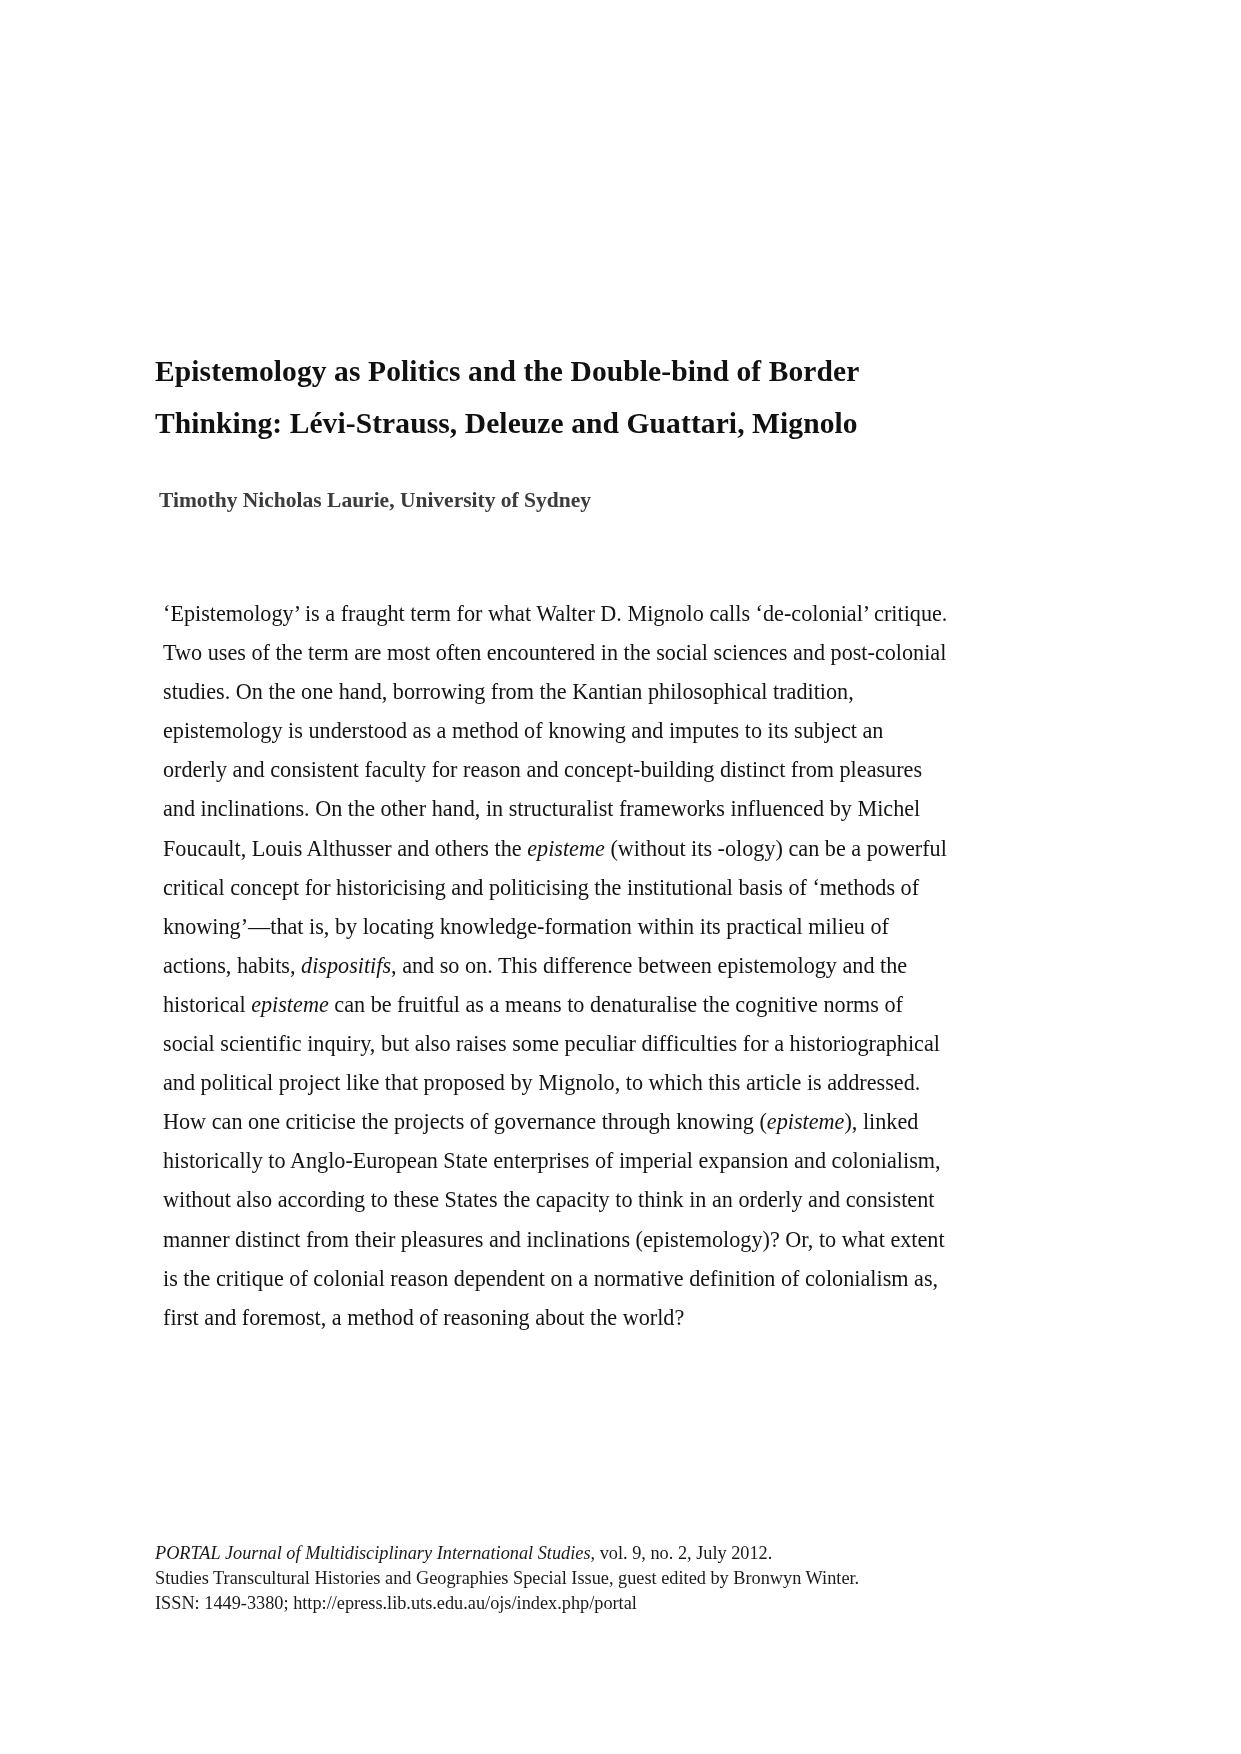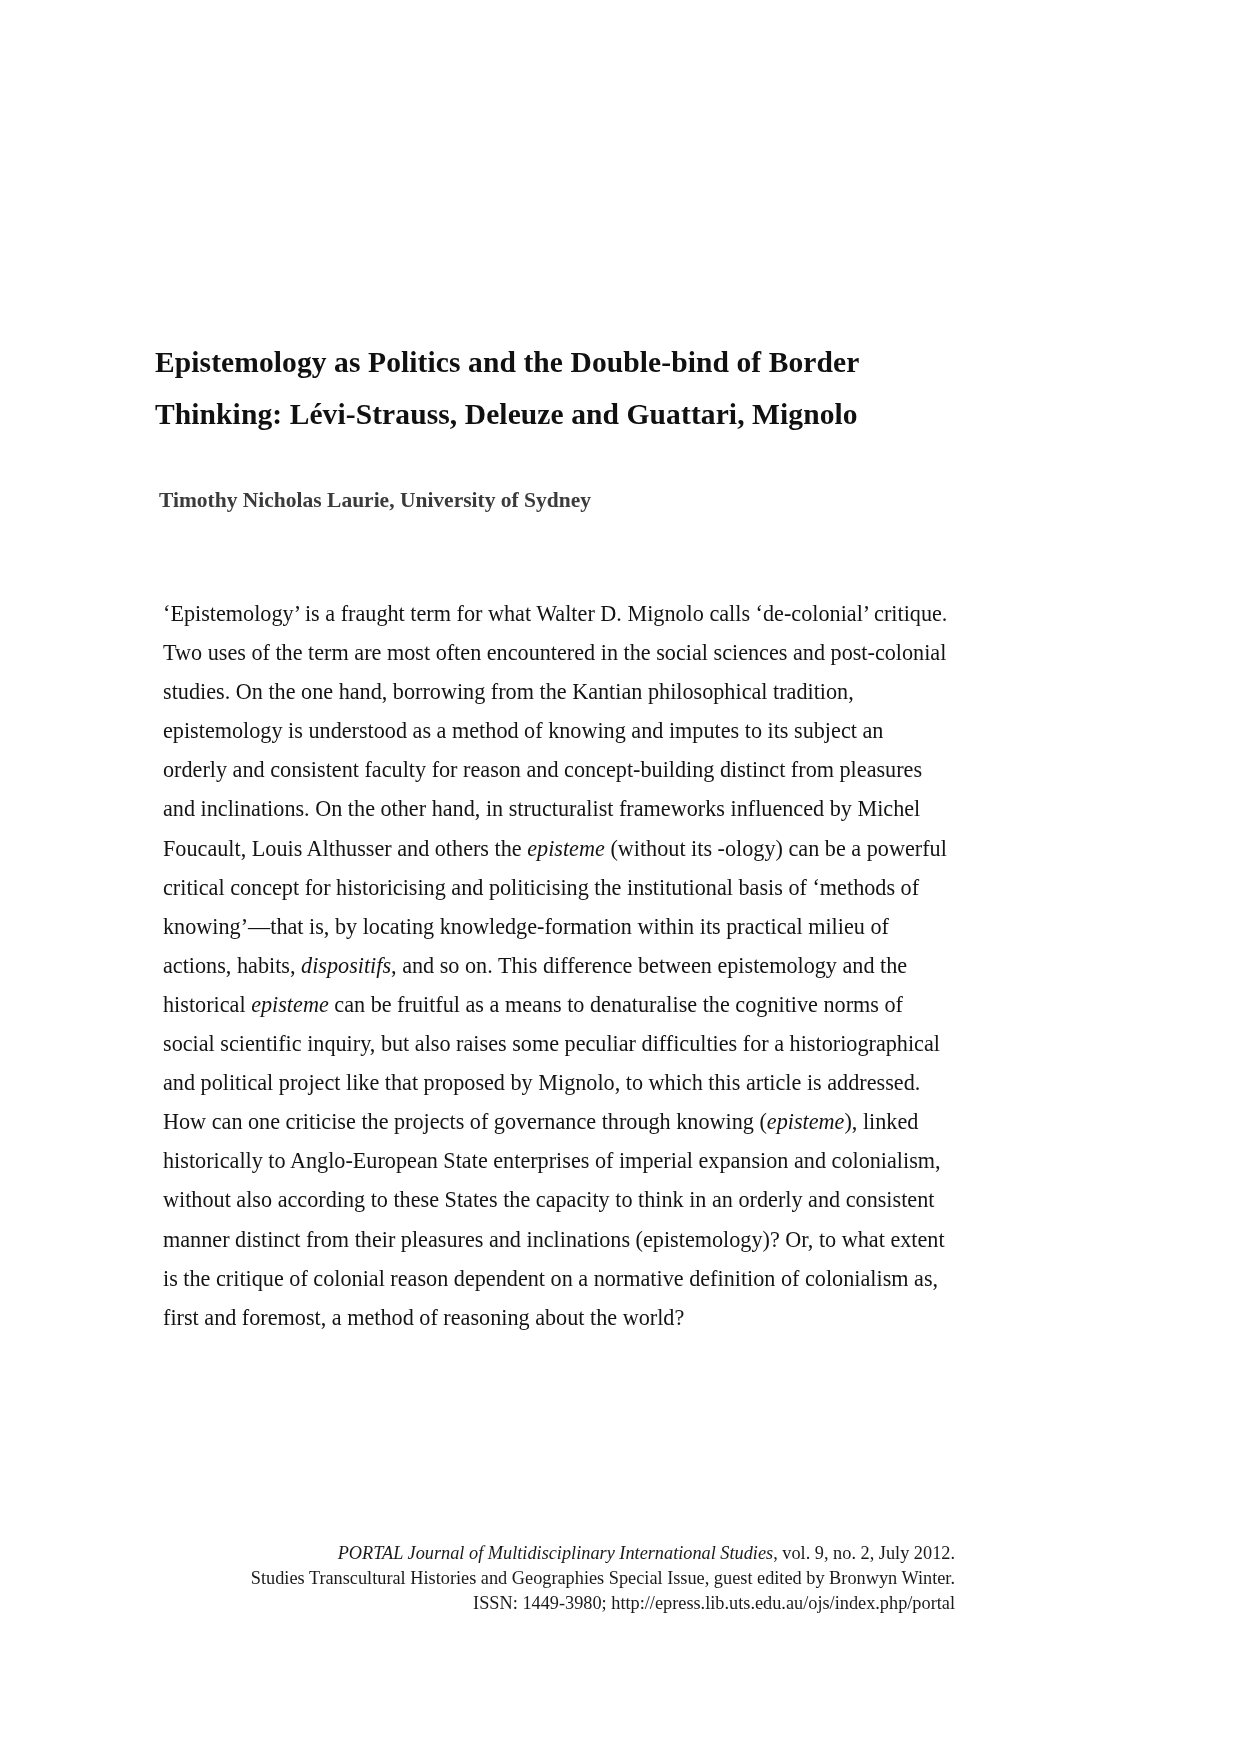--- a/index.html
+++ b/index.html
@@ -21,21 +21,21 @@
     position: absolute;
     left: 155px;
     top: 0;
     width: 806px;
     height: 100%;
   }
 
   
   .title-block {
     position: absolute;
-    top: 336px;
+    top: 345px;
     left: 0;
     width: 790px;
   }
   .doc-title {
     margin: 0;
     font-family: "Liberation Serif", "DejaVu Serif", serif;
     font-size: 29.5px;
     font-weight: bold;
     line-height: 52px;
     letter-spacing: 0.1px;
@@ -77,21 +77,20 @@
   .body-para em {
     font-style: italic;
   }
 
   
   .footer-block {
     position: absolute;
     top: 1541px;
     left: 0;
     width: 800px;
-    text-align: right;
   }
   .footer-line {
     margin: 0;
     font-size: 18.3px;
     line-height: 25.2px;
     color: #1a1a1a;
     white-space: nowrap;
   }
   .footer-line i {
     font-style: italic;
@@ -111,17 +110,17 @@
       <p class="byline">Timothy Nicholas Laurie, University of Sydney</p>
     </div>
 
     <div class="body-block">
       <p class="body-para"><span>‘Epistemology’ is a fraught term for what Walter D. Mignolo calls ‘de-colonial’ critique. Two uses of the term are most often encountered in the social sciences and post-colonial studies. On the one hand, borrowing from the Kantian philosophical tradition, epistemology is understood as a method of knowing and imputes to its subject an orderly and consistent faculty for reason and concept-building distinct from pleasures and inclinations. On the other hand, in structuralist frameworks influenced by Michel Foucault, Louis Althusser and others the </span><i>episteme</i><span> (without its -ology) can be a powerful critical concept for historicising and politicising the institutional basis of ‘methods of knowing’—that is, by locating knowledge-formation within its practical milieu of actions, habits, </span><i>dispositifs</i><span>, and so on. This difference between epistemology and the historical </span><i>episteme</i><span> can be fruitful as a means to denaturalise the cognitive norms of social scientific inquiry, but also raises some peculiar difficulties for a historiographical and political project like that proposed by Mignolo, to which this article is addressed. How can one criticise the projects of governance through knowing (</span><i>episteme</i><span>), linked historically to Anglo-European State enterprises of imperial expansion and colonialism, without also according to these States the capacity to think in an orderly and consistent manner distinct from their pleasures and inclinations (epistemology)? Or, to what extent is the critique of colonial reason dependent on a normative definition of colonialism as, first and foremost, a method of reasoning about the world?</span></p>
     </div>
 
     <div class="footer-block">
       <p class="footer-line"><i>PORTAL Journal of Multidisciplinary International Studies</i><span>, vol. 9, no. 2, July 2012.</span></p>
       <p class="footer-line"><span>Studies Transcultural Histories and Geographies Special Issue, guest edited by Bronwyn Winter.</span></p>
-      <p class="footer-line"><span>ISSN: 1449-3980; http://epress.lib.uts.edu.au/ojs/index.php/portal</span></p>
+      <p class="footer-line"><span>ISSN: 1449-3380; http://epress.lib.uts.edu.au/ojs/index.php/portal</span></p>
     </div>
 
   </div>
 </div>
 
 </body></html>

